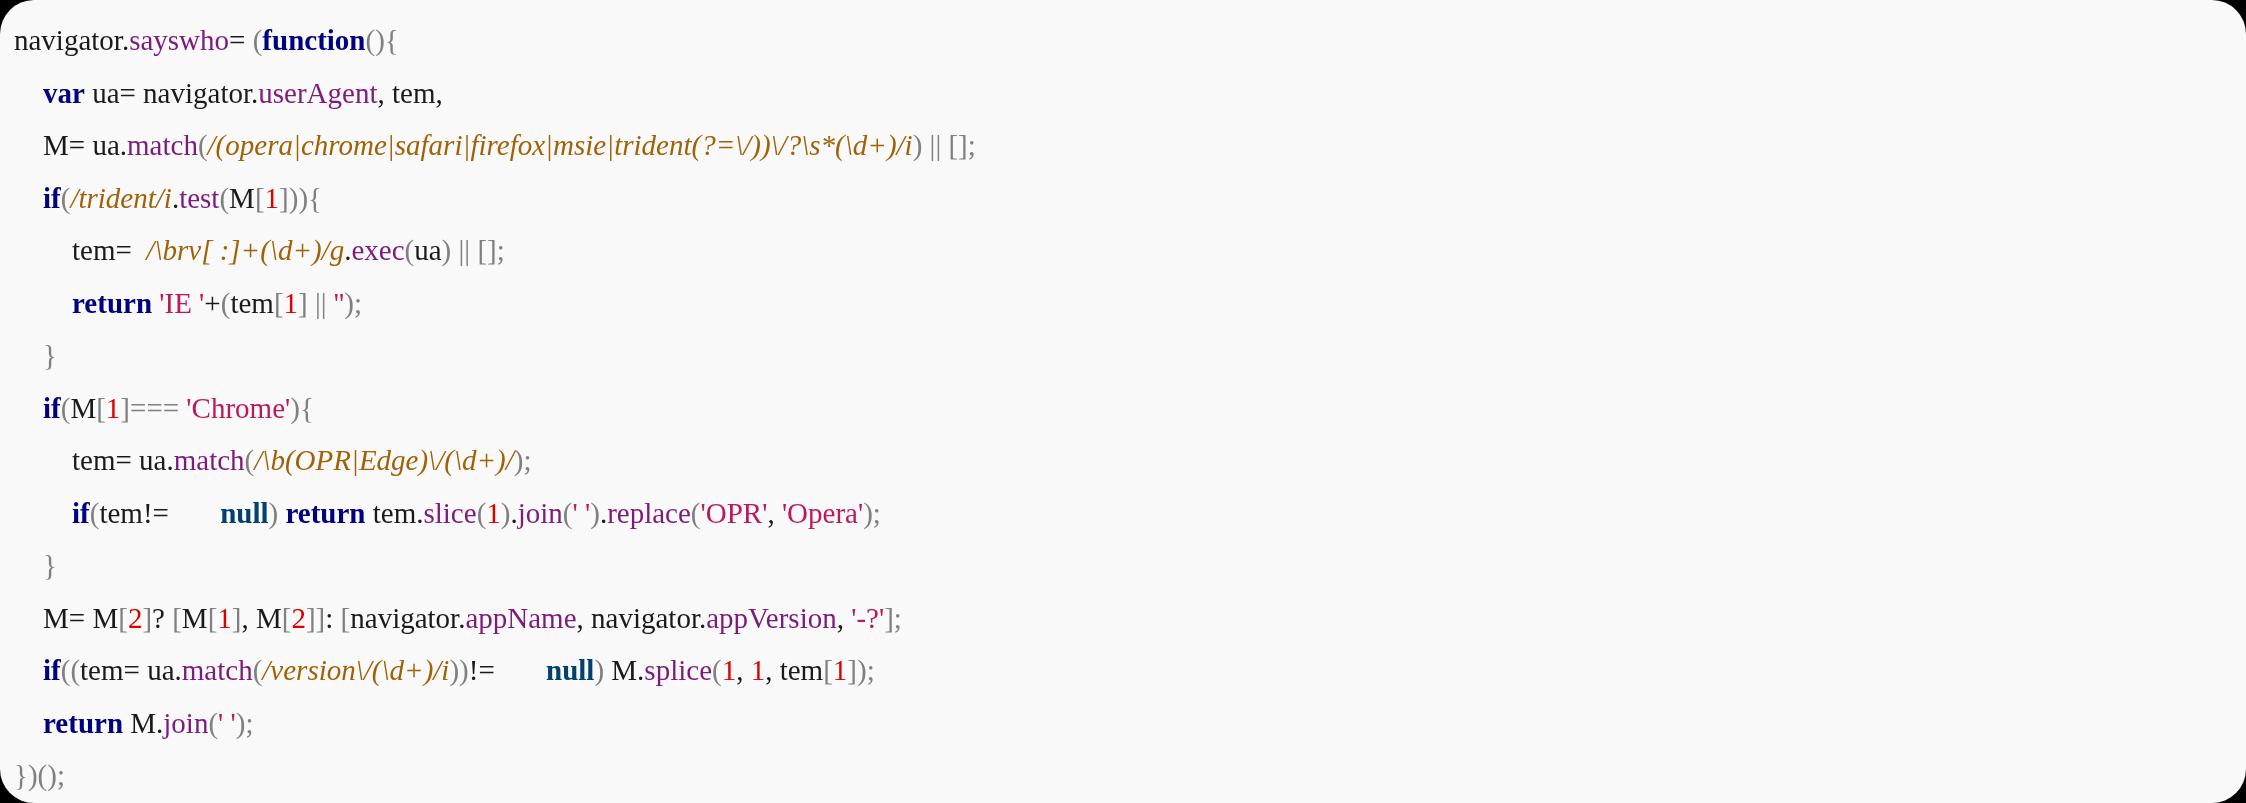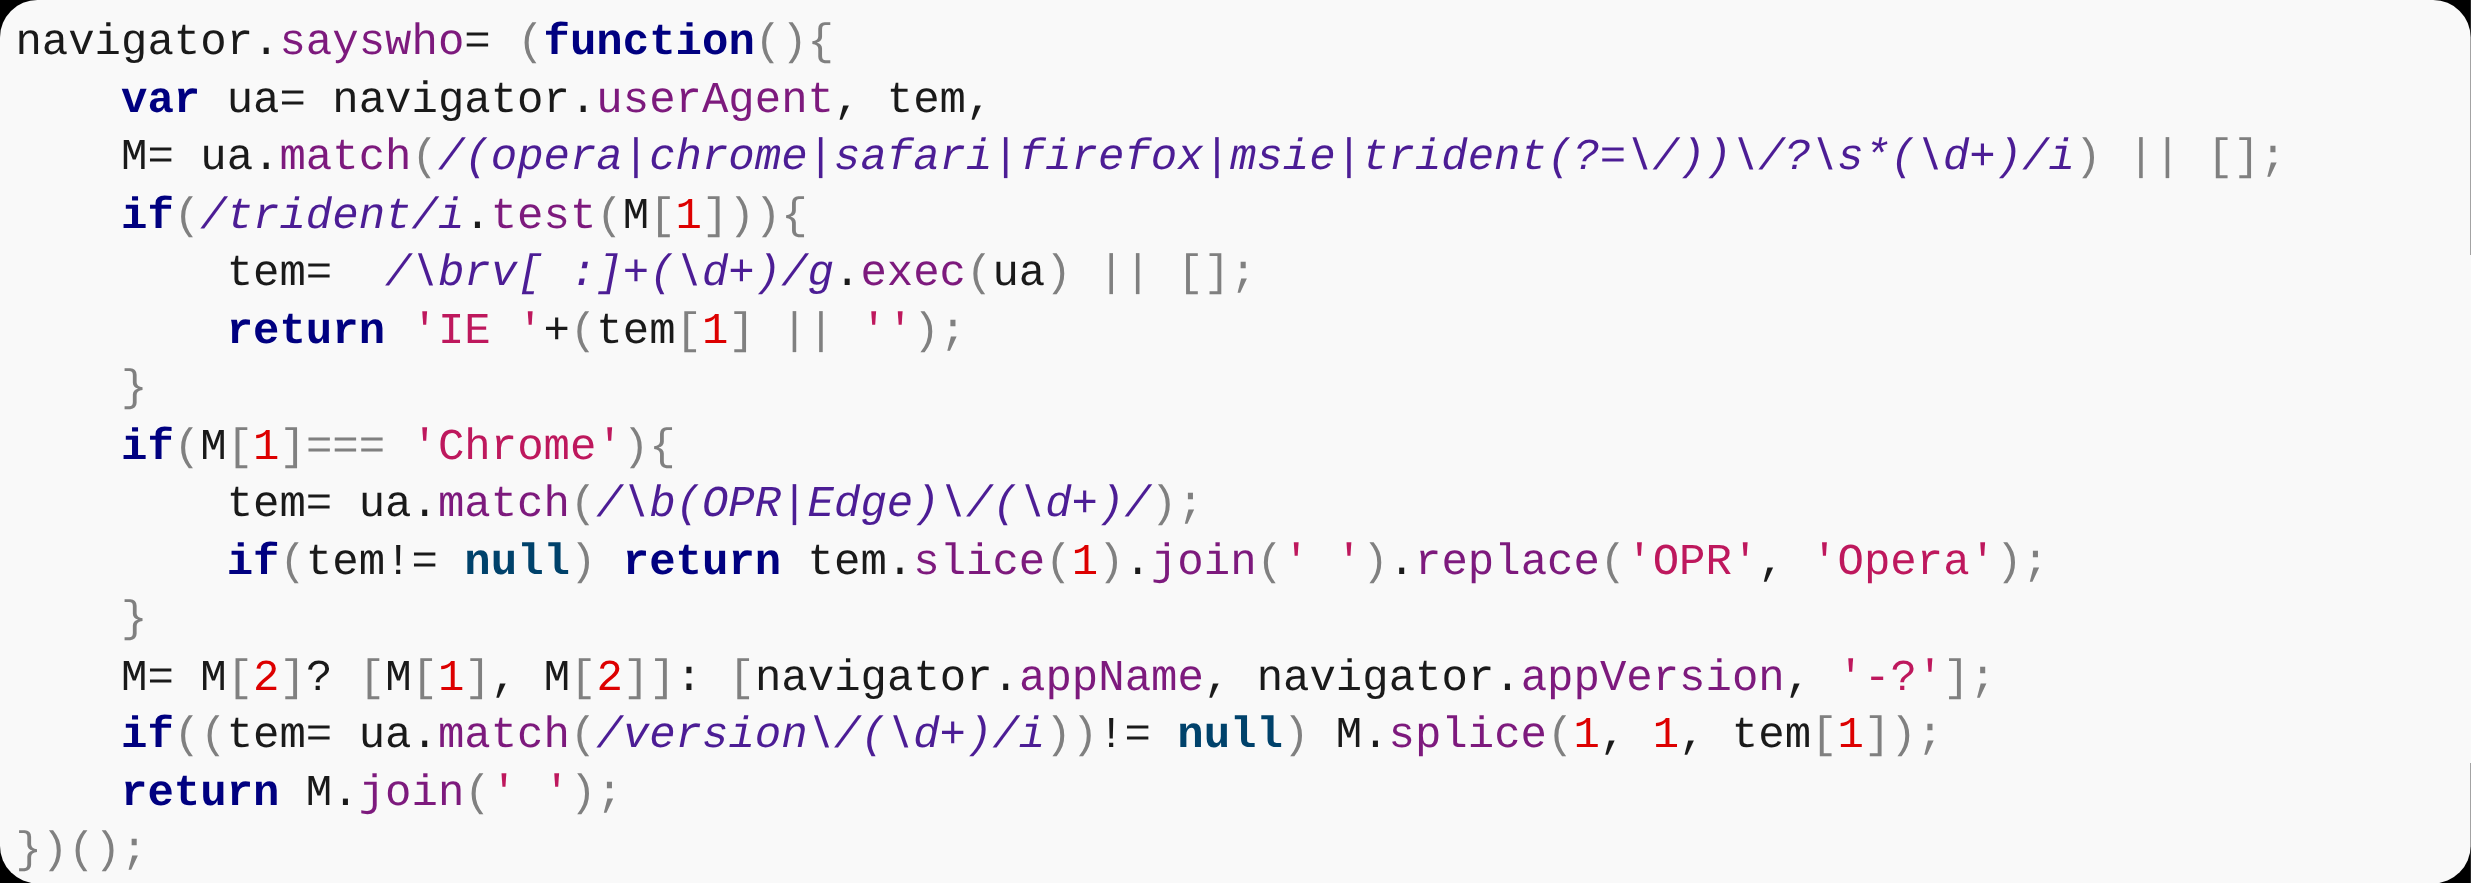--- a/index.html
+++ b/index.html
@@ -22,38 +22,38 @@
     height: 803px;
     box-sizing: border-box;
     background: #f9f9f9;
     border-radius: 34px;
     overflow: hidden;
     padding: 14px 0 0 14px;
   }
   #code-block {
     margin: 0;
     padding: 0;
-    font-family: Liberation Mono, monospace;
-    font-size: 40px;
+    font-family: Liberation Serif, serif;
+    font-size: 29px;
     line-height: 52.5px;
     white-space: pre;
     color: #1a1a1a;
     letter-spacing: 0px;
     -webkit-font-smoothing: antialiased;
   }
   .ln { display: block; height: 52.5px; }
 
   
   .t-plain  { color: #1a1a1a; }
   .t-kw     { color: #000080; font-weight: bold; }
-  .t-null   { color: #00426b; font-weight: bold; }
+  .t-null   { color: #00426b; font-weight: bold; margin-left: 44px; }
   .t-prop   { color: #7d1a7d; }
   .t-regex  { color: #128a5d; font-style: italic; }
   .t-str    { color: #3a6ee8; }
   .t-num    { color: #dd0000; }
   .t-punc   { color: #808080; }
 </style>
-<style>.t-plain{color:#1a1a1a;}.t-kw{color:#000080;}.t-null{color:#00426b;}.t-prop{color:#7d1a7d;}.t-regex{color:#4c1d95;}.t-str{color:#be185d;}.t-num{color:#dd0000;}.t-punc{color:#808080;}</style></head>
+<style>.t-plain{color:#1a1a1a;}.t-kw{color:#000080;}.t-null{color:#00426b;}.t-prop{color:#7d1a7d;}.t-regex{color:#a16207;}.t-str{color:#be185d;}.t-num{color:#dd0000;}.t-punc{color:#808080;}</style></head>
 <body style="background: rgb(0, 0, 0);">
 
 <div id="code-card" style="background: rgb(249, 249, 249); border-radius: 34px;">
   <pre id="code-block"><span class="ln"><span class="t-plain">navigator</span><span class="t-plain">.</span><span class="t-prop">sayswho</span><span class="t-plain">=</span><span class="t-plain"> </span><span class="t-punc">(</span><span class="t-kw">function</span><span class="t-punc">()</span><span class="t-punc">{</span></span><span class="ln"><span class="t-plain">    </span><span class="t-kw">var</span><span class="t-plain"> ua</span><span class="t-plain">=</span><span class="t-plain"> navigator.</span><span class="t-prop">userAgent</span><span class="t-plain">, tem,</span></span><span class="ln"><span class="t-plain">    M</span><span class="t-plain">=</span><span class="t-plain"> ua.</span><span class="t-prop">match</span><span class="t-punc">(</span><span class="t-regex">/(opera|chrome|safari|firefox|msie|trident(?=\/))\/?\s*(\d+)/i</span><span class="t-punc">)</span><span class="t-plain"> </span><span class="t-punc">||</span><span class="t-plain"> </span><span class="t-punc">[];</span></span><span class="ln"><span class="t-plain">    </span><span class="t-kw">if</span><span class="t-punc">(</span><span class="t-regex">/trident/i</span><span class="t-plain">.</span><span class="t-prop">test</span><span class="t-punc">(</span><span class="t-plain">M</span><span class="t-punc">[</span><span class="t-num">1</span><span class="t-punc">]))</span><span class="t-punc">{</span></span><span class="ln"><span class="t-plain">        tem</span><span class="t-plain">=</span><span class="t-plain">  </span><span class="t-regex">/\brv[ :]+(\d+)/g</span><span class="t-plain">.</span><span class="t-prop">exec</span><span class="t-punc">(</span><span class="t-plain">ua</span><span class="t-punc">)</span><span class="t-plain"> </span><span class="t-punc">||</span><span class="t-plain"> </span><span class="t-punc">[];</span></span><span class="ln"><span class="t-plain">        </span><span class="t-kw">return</span><span class="t-plain"> </span><span class="t-str">'IE '</span><span class="t-plain">+</span><span class="t-punc">(</span><span class="t-plain">tem</span><span class="t-punc">[</span><span class="t-num">1</span><span class="t-punc">]</span><span class="t-plain"> </span><span class="t-punc">||</span><span class="t-plain"> </span><span class="t-str">''</span><span class="t-punc">);</span></span><span class="ln"><span class="t-plain">    </span><span class="t-punc">}</span></span><span class="ln"><span class="t-plain">    </span><span class="t-kw">if</span><span class="t-punc">(</span><span class="t-plain">M</span><span class="t-punc">[</span><span class="t-num">1</span><span class="t-punc">]</span><span class="t-punc">===</span><span class="t-plain"> </span><span class="t-str">'Chrome'</span><span class="t-punc">)</span><span class="t-punc">{</span></span><span class="ln"><span class="t-plain">        tem</span><span class="t-plain">=</span><span class="t-plain"> ua.</span><span class="t-prop">match</span><span class="t-punc">(</span><span class="t-regex">/\b(OPR|Edge)\/(\d+)/</span><span class="t-punc">);</span></span><span class="ln"><span class="t-plain">        </span><span class="t-kw">if</span><span class="t-punc">(</span><span class="t-plain">tem</span><span class="t-plain">!=</span><span class="t-plain"> </span><span class="t-null">null</span><span class="t-punc">)</span><span class="t-plain"> </span><span class="t-kw">return</span><span class="t-plain"> tem.</span><span class="t-prop">slice</span><span class="t-punc">(</span><span class="t-num">1</span><span class="t-punc">)</span><span class="t-plain">.</span><span class="t-prop">join</span><span class="t-punc">(</span><span class="t-str">' '</span><span class="t-punc">)</span><span class="t-plain">.</span><span class="t-prop">replace</span><span class="t-punc">(</span><span class="t-str">'OPR'</span><span class="t-plain">, </span><span class="t-str">'Opera'</span><span class="t-punc">);</span></span><span class="ln"><span class="t-plain">    </span><span class="t-punc">}</span></span><span class="ln"><span class="t-plain">    M</span><span class="t-plain">=</span><span class="t-plain"> M</span><span class="t-punc">[</span><span class="t-num">2</span><span class="t-punc">]</span><span class="t-plain">?</span><span class="t-plain"> </span><span class="t-punc">[</span><span class="t-plain">M</span><span class="t-punc">[</span><span class="t-num">1</span><span class="t-punc">]</span><span class="t-plain">, M</span><span class="t-punc">[</span><span class="t-num">2</span><span class="t-punc">]]</span><span class="t-plain">:</span><span class="t-plain"> </span><span class="t-punc">[</span><span class="t-plain">navigator.</span><span class="t-prop">appName</span><span class="t-plain">, navigator.</span><span class="t-prop">appVersion</span><span class="t-plain">, </span><span class="t-str">'-?'</span><span class="t-punc">];</span></span><span class="ln"><span class="t-plain">    </span><span class="t-kw">if</span><span class="t-punc">((</span><span class="t-plain">tem</span><span class="t-plain">=</span><span class="t-plain"> ua.</span><span class="t-prop">match</span><span class="t-punc">(</span><span class="t-regex">/version\/(\d+)/i</span><span class="t-punc">))</span><span class="t-plain">!=</span><span class="t-plain"> </span><span class="t-null">null</span><span class="t-punc">)</span><span class="t-plain"> M.</span><span class="t-prop">splice</span><span class="t-punc">(</span><span class="t-num">1</span><span class="t-plain">, </span><span class="t-num">1</span><span class="t-plain">, tem</span><span class="t-punc">[</span><span class="t-num">1</span><span class="t-punc">]);</span></span><span class="ln"><span class="t-plain">    </span><span class="t-kw">return</span><span class="t-plain"> M.</span><span class="t-prop">join</span><span class="t-punc">(</span><span class="t-str">' '</span><span class="t-punc">);</span></span><span class="ln"><span class="t-punc">})();</span></span></pre>
 </div>
 
 </body></html>

